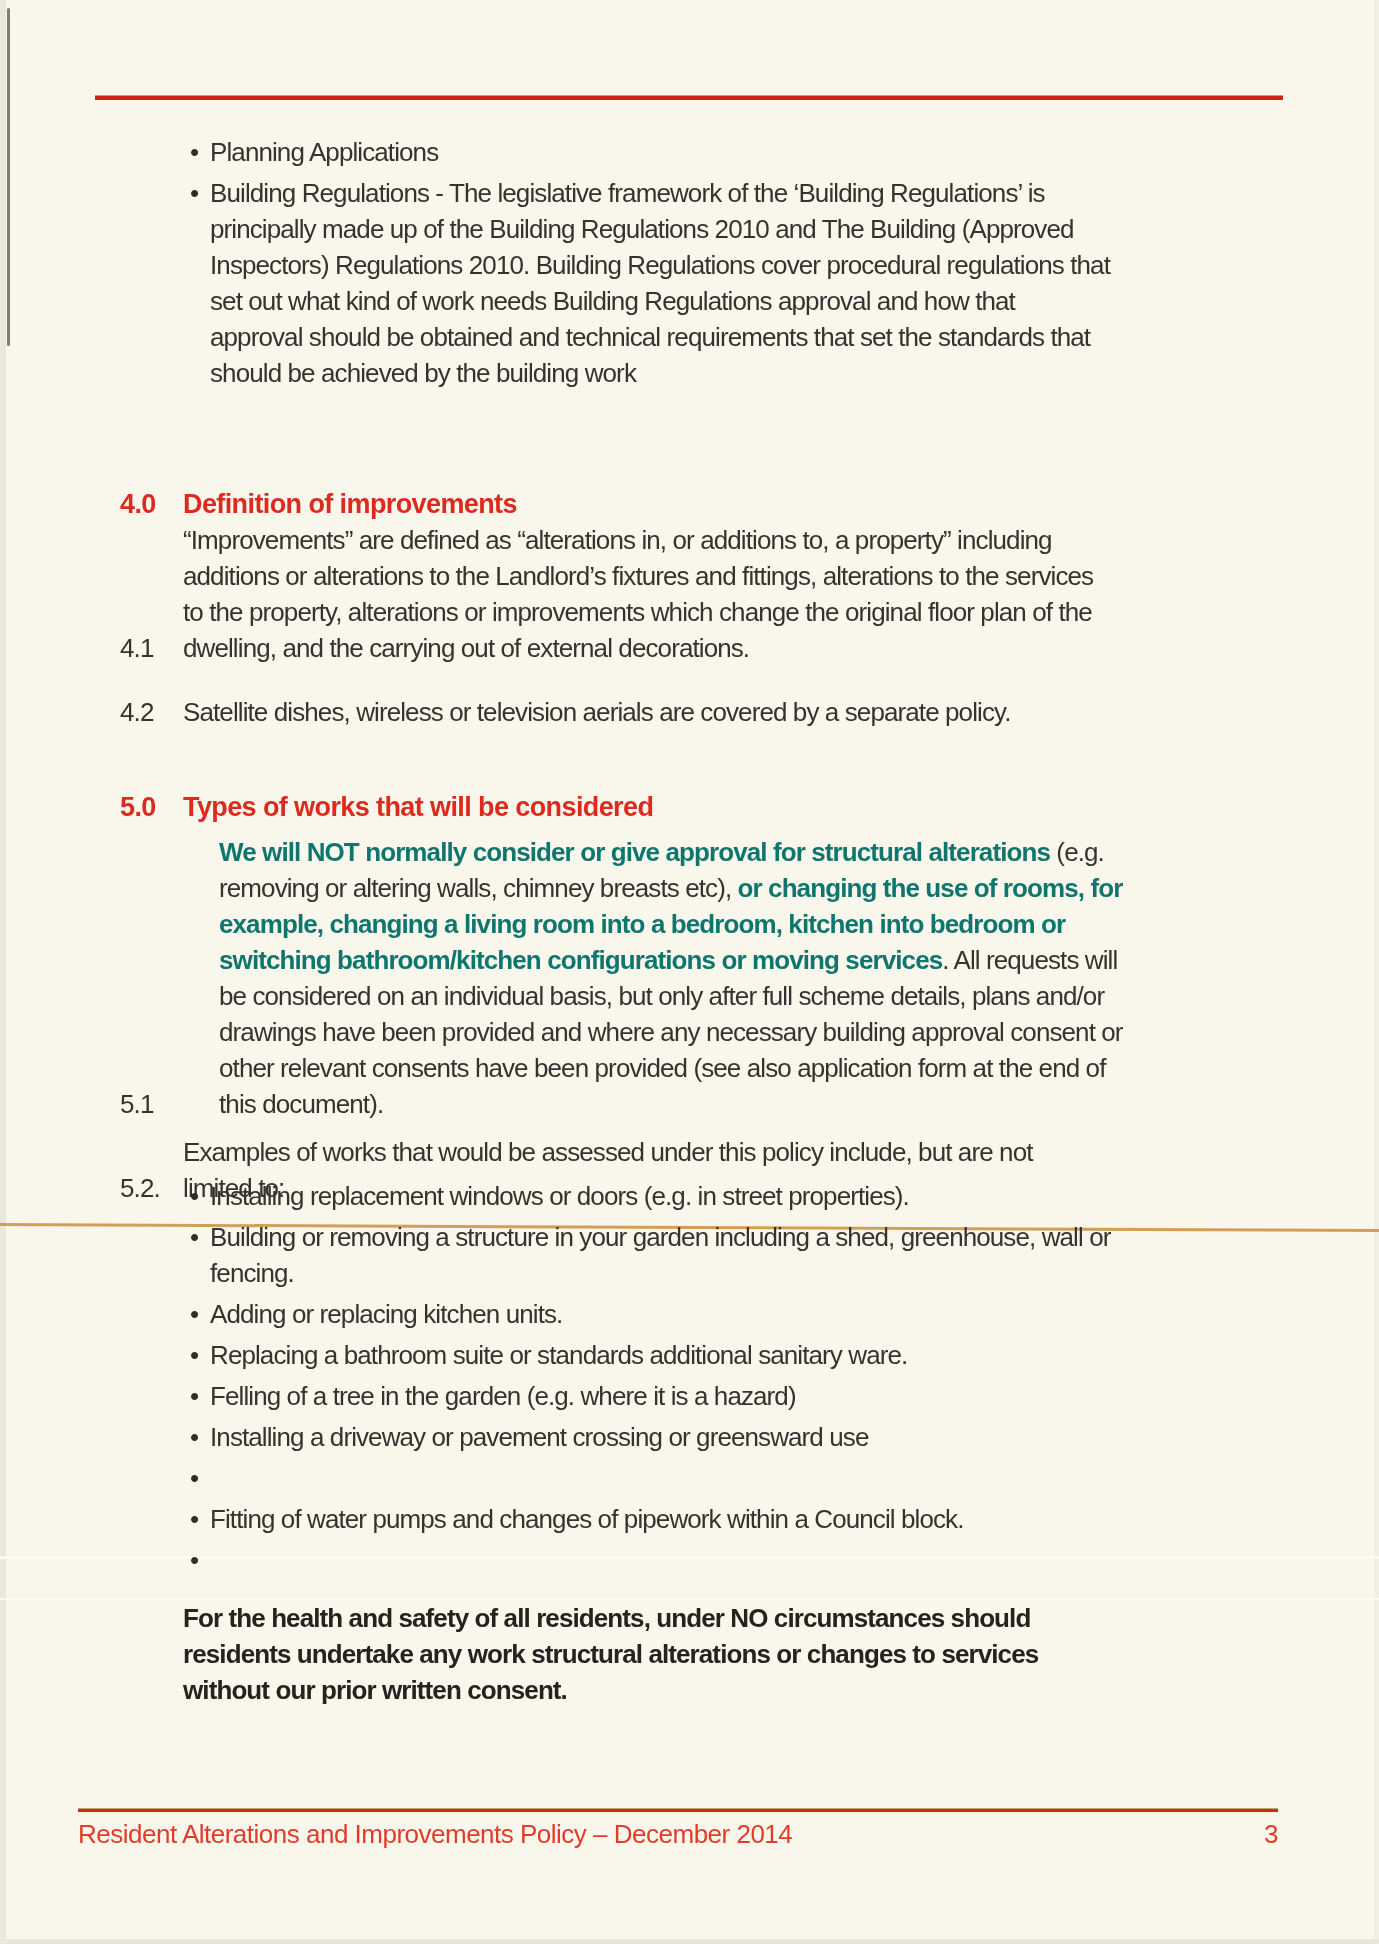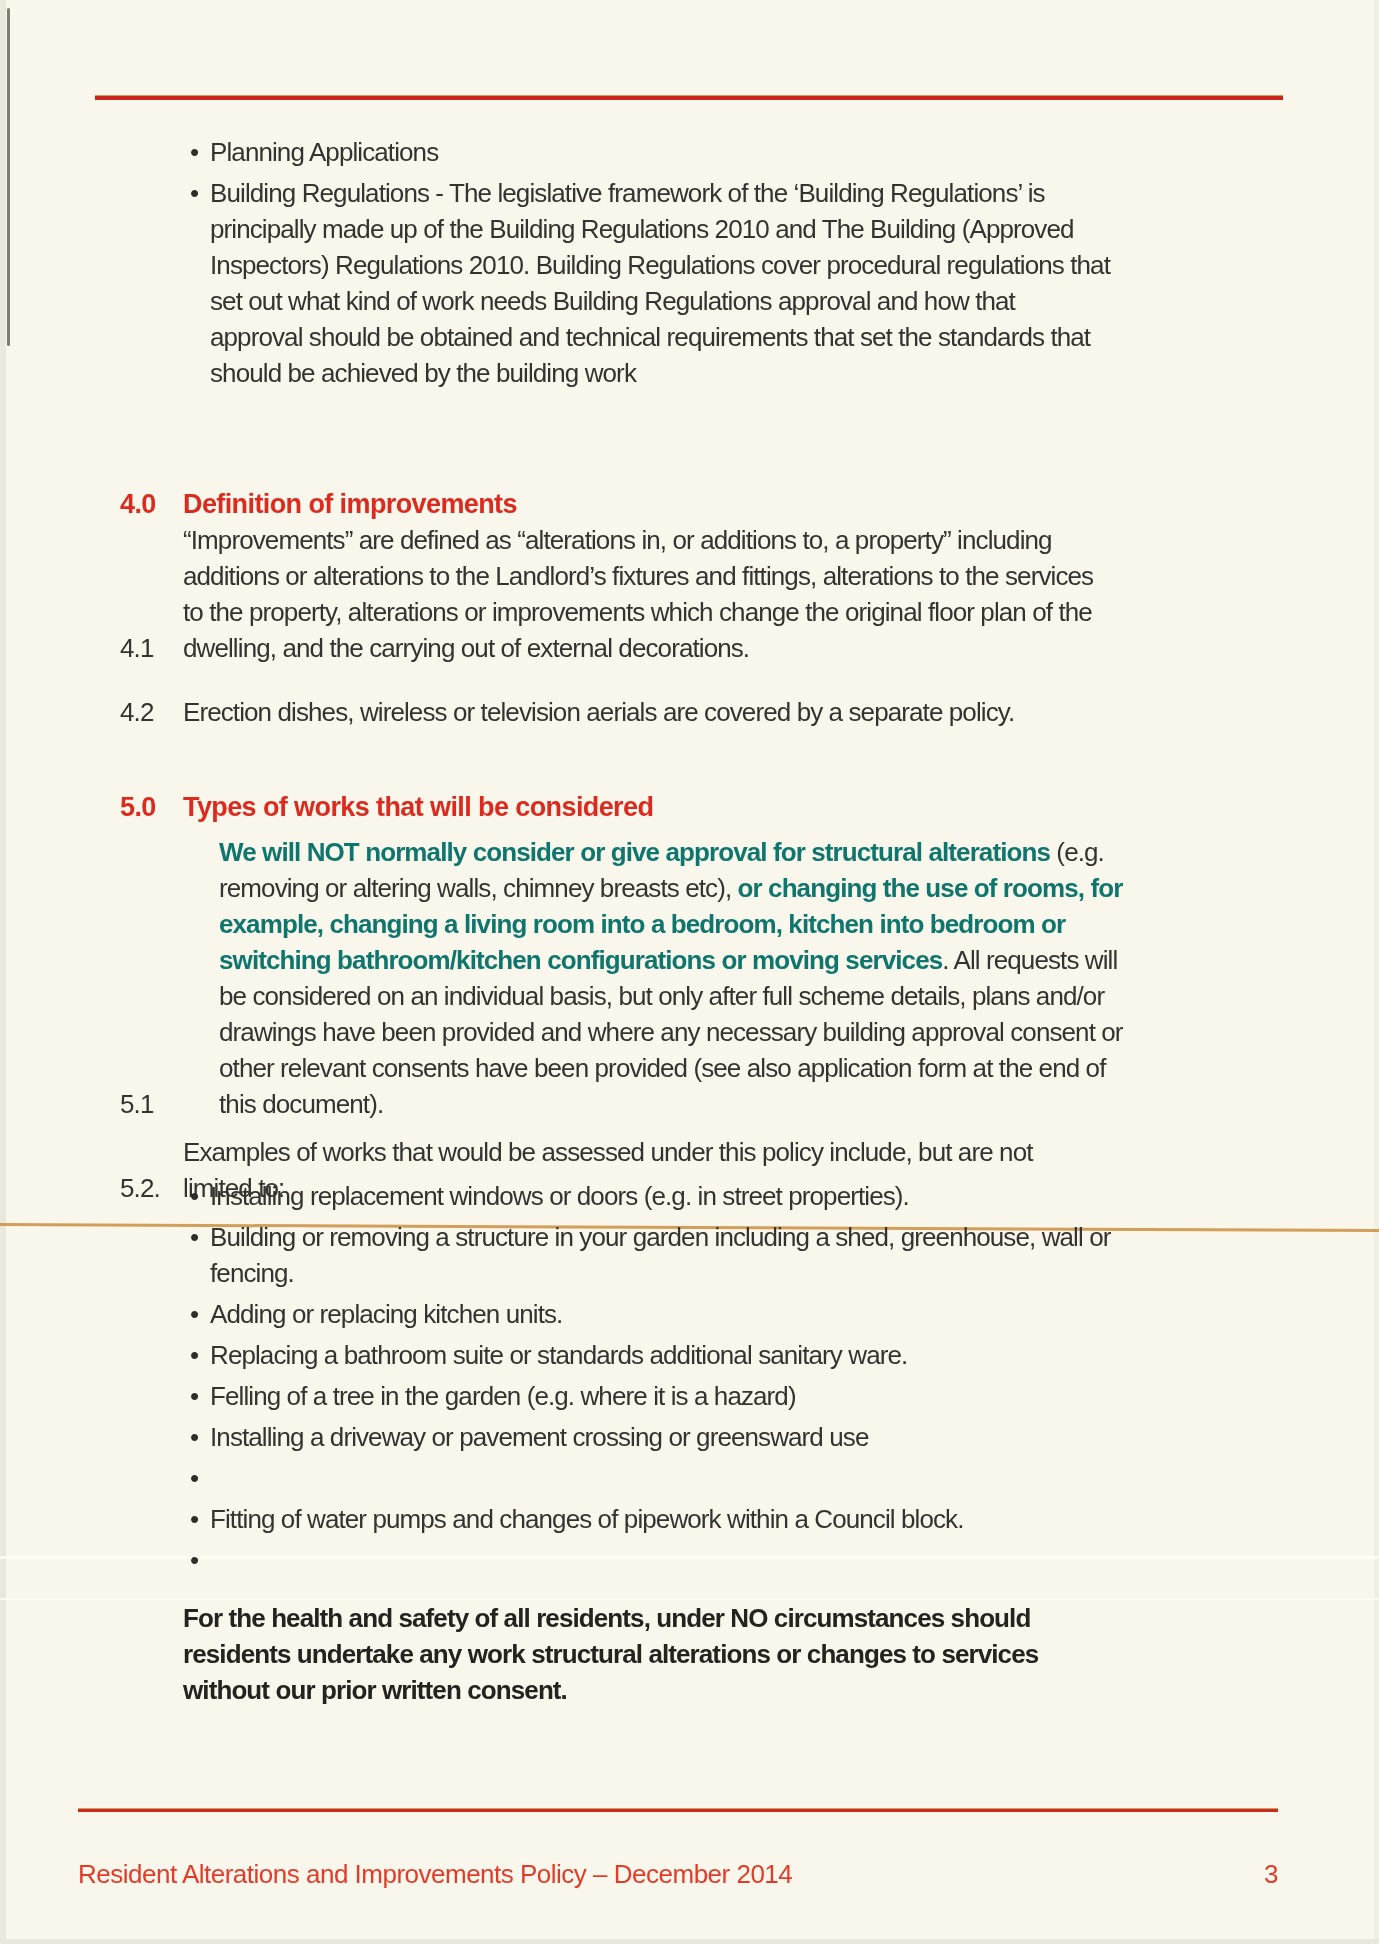--- a/index.html
+++ b/index.html
@@ -31,21 +31,21 @@
   .row{position:absolute;display:flex;align-items:flex-end;margin-top:44px;}
   .numcol{flex:0 0 63px;}
   .bodycol{flex:0 0 auto;max-width:1150px;}
   .red{color:#dd2a1e;}
   .hd{font-weight:bold;font-size:27px;letter-spacing:-0.6px;}
   .bold{font-weight:bold;color:#0f766e;}
   .bullets{position:absolute;left:190px;}
   .b-row{display:flex;align-items:flex-start;margin-bottom:5px;}
   .b-dot{flex:0 0 20px;color:#2e2d29;}
   .b-txt{flex:0 0 auto;}
-  .footer-row{position:absolute;left:78px;top:1816px;width:1200px;display:flex;justify-content:space-between;color:#e23b2a;letter-spacing:-0.5px;margin-top:40px;}
+  .footer-row{position:absolute;left:78px;top:1816px;width:1200px;display:flex;justify-content:space-between;color:#e23b2a;letter-spacing:-0.5px;}
   .warn{position:absolute;left:183px;top:1600px;font-weight:bold;color:#242320;}
 </style>
 </head>
 <body>
 
 <div class="page">
 
   <div class="edge-band-left"></div>
   <div class="edge-band-right"></div>
   <div class="edge-band-bottom"></div>
@@ -80,21 +80,21 @@
   <div class="row" style="left:120px;top:478px;">
     <span class="numcol">4.1</span>
     <span class="bodycol pre">“Improvements” are defined as “alterations in, or additions to, a property” including
 additions or alterations to the Landlord’s fixtures and fittings, alterations to the services
 to the property, alterations or improvements which change the original floor plan of the
 dwelling, and the carrying out of external decorations.</span>
   </div>
 
   <div class="row" style="left:120px;top:650px;">
     <span class="numcol">4.2</span>
-    <span class="bodycol pre">Erection dishes, wireless or television aerials are covered by a separate policy.</span>
+    <span class="bodycol pre">Satellite dishes, wireless or television aerials are covered by a separate policy.</span>
   </div>
 
   <div class="row" style="left:120px;top:745px;">
     <span class="numcol red hd">5.0</span>
     <span class="bodycol red hd">Types of works that will be considered</span>
   </div>
 
   <div class="row" style="left:120px;top:790px;gap:36px;">
     <span class="numcol">5.1</span>
     <span class="bodycol pre"><span class="bold">We will NOT normally consider or give approval for structural alterations</span><span> (e.g.

